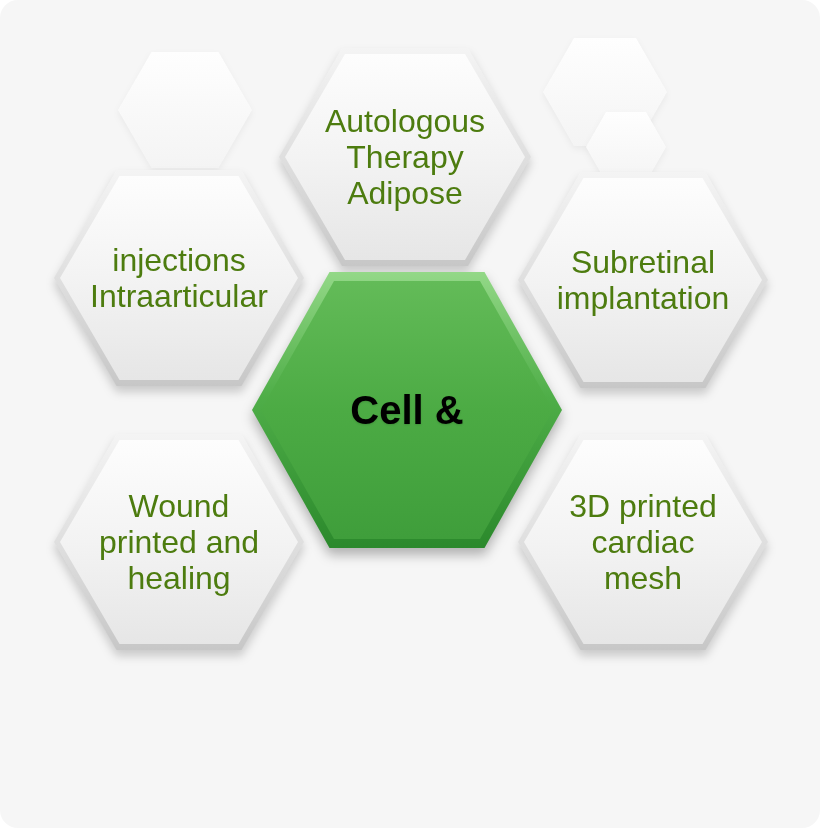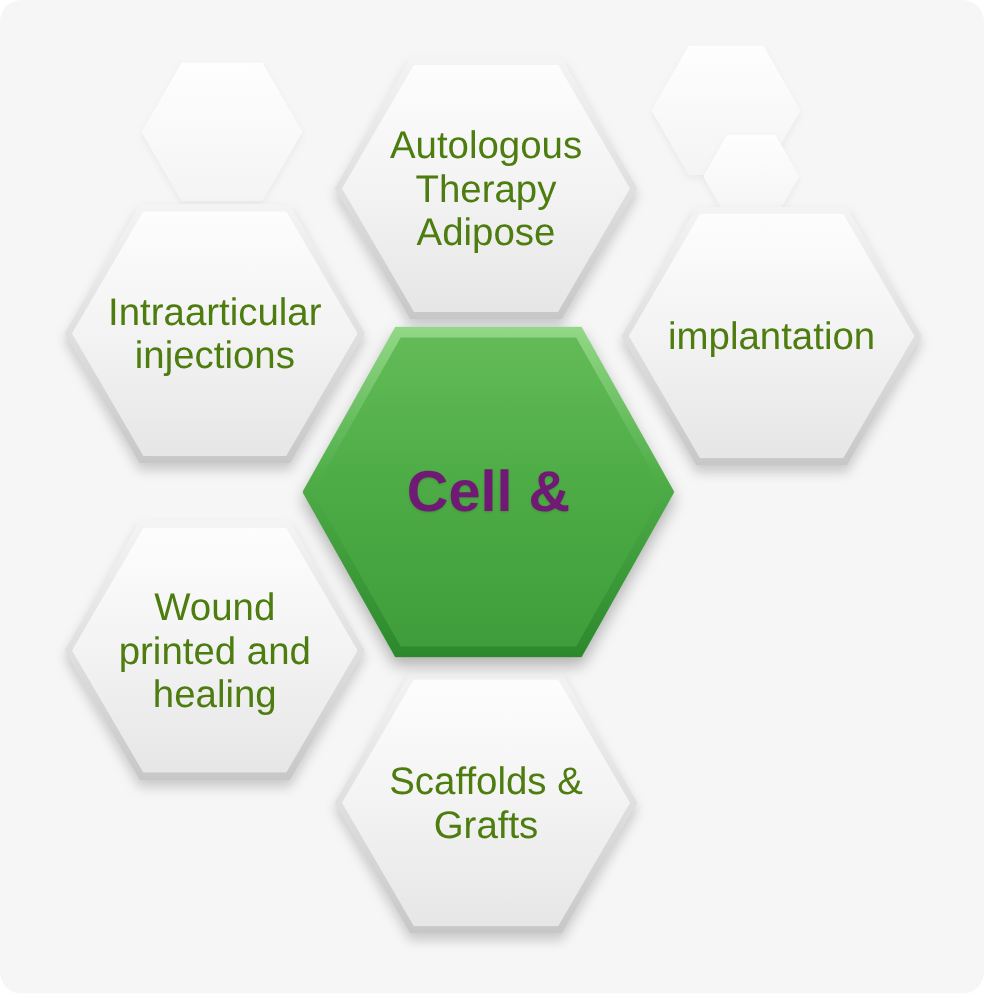--- a/index.html
+++ b/index.html
@@ -39,22 +39,22 @@
 
   .label {
     position: absolute; inset: 0;
     display: flex; flex-direction: column;
     align-items: center; justify-content: center;
     text-align: center;
     font-size: 32px; line-height: 36px;
     color: #4d7c0f;
   }
   .center .label {
-    font-size: 48px; line-height: 57px;
-    font-weight: bold; color: #701a75;
+    font-size: 40px; line-height: 57px;
+    font-weight: bold; color: #000000;
     text-shadow: 0 1px 2px rgba(0,0,0,0.15);
   }
 
   
   .pos-top         { left: 279px; top:  48px; width: 252px; height: 218px; }
   .pos-upper-left  { left:  54px; top: 170px; width: 250px; height: 216px; }
   .pos-upper-right { left: 518px; top: 172px; width: 250px; height: 216px; }
   .pos-center      { left: 252px; top: 272px; width: 310px; height: 276px; }
   .pos-lower-left  { left:  54px; top: 434px; width: 250px; height: 216px; }
   .pos-lower-right { left: 518px; top: 434px; width: 250px; height: 216px; }
@@ -86,52 +86,54 @@
       <div>Autologous</div>
       <div>Therapy</div>
       <div>Adipose</div>
     </div>
   </div>
 
   <div class="hex node pos-upper-left">
     <div class="shape outer"></div>
     <div class="shape inner"></div>
     <div class="label">
+      <div>injections</div>
       <div>Intraarticular</div>
-      <div>injections</div>
     </div>
   </div>
 
   <div class="hex node pos-upper-right">
     <div class="shape outer"></div>
     <div class="shape inner"></div>
     <div class="label">
+      <div>Subretinal</div>
       <div>implantation</div>
     </div>
   </div>
 
   <div class="hex node pos-lower-left">
     <div class="shape outer"></div>
     <div class="shape inner"></div>
     <div class="label">
       <div>Wound</div>
       <div>printed and</div>
       <div>healing</div>
     </div>
   </div>
 
-
-  <div class="hex node pos-bottom">
+  <div class="hex node pos-lower-right">
     <div class="shape outer"></div>
     <div class="shape inner"></div>
     <div class="label">
-      <div>Scaffolds &amp;</div>
-      <div>Grafts</div>
+      <div>3D printed</div>
+      <div>cardiac</div>
+      <div>mesh</div>
     </div>
   </div>
+
 
   <div class="hex center pos-center">
     <div class="shape outer"></div>
     <div class="shape inner"></div>
     <div class="label">
       <div>Cell &amp;</div>
     </div>
   </div>
 
 </div>

